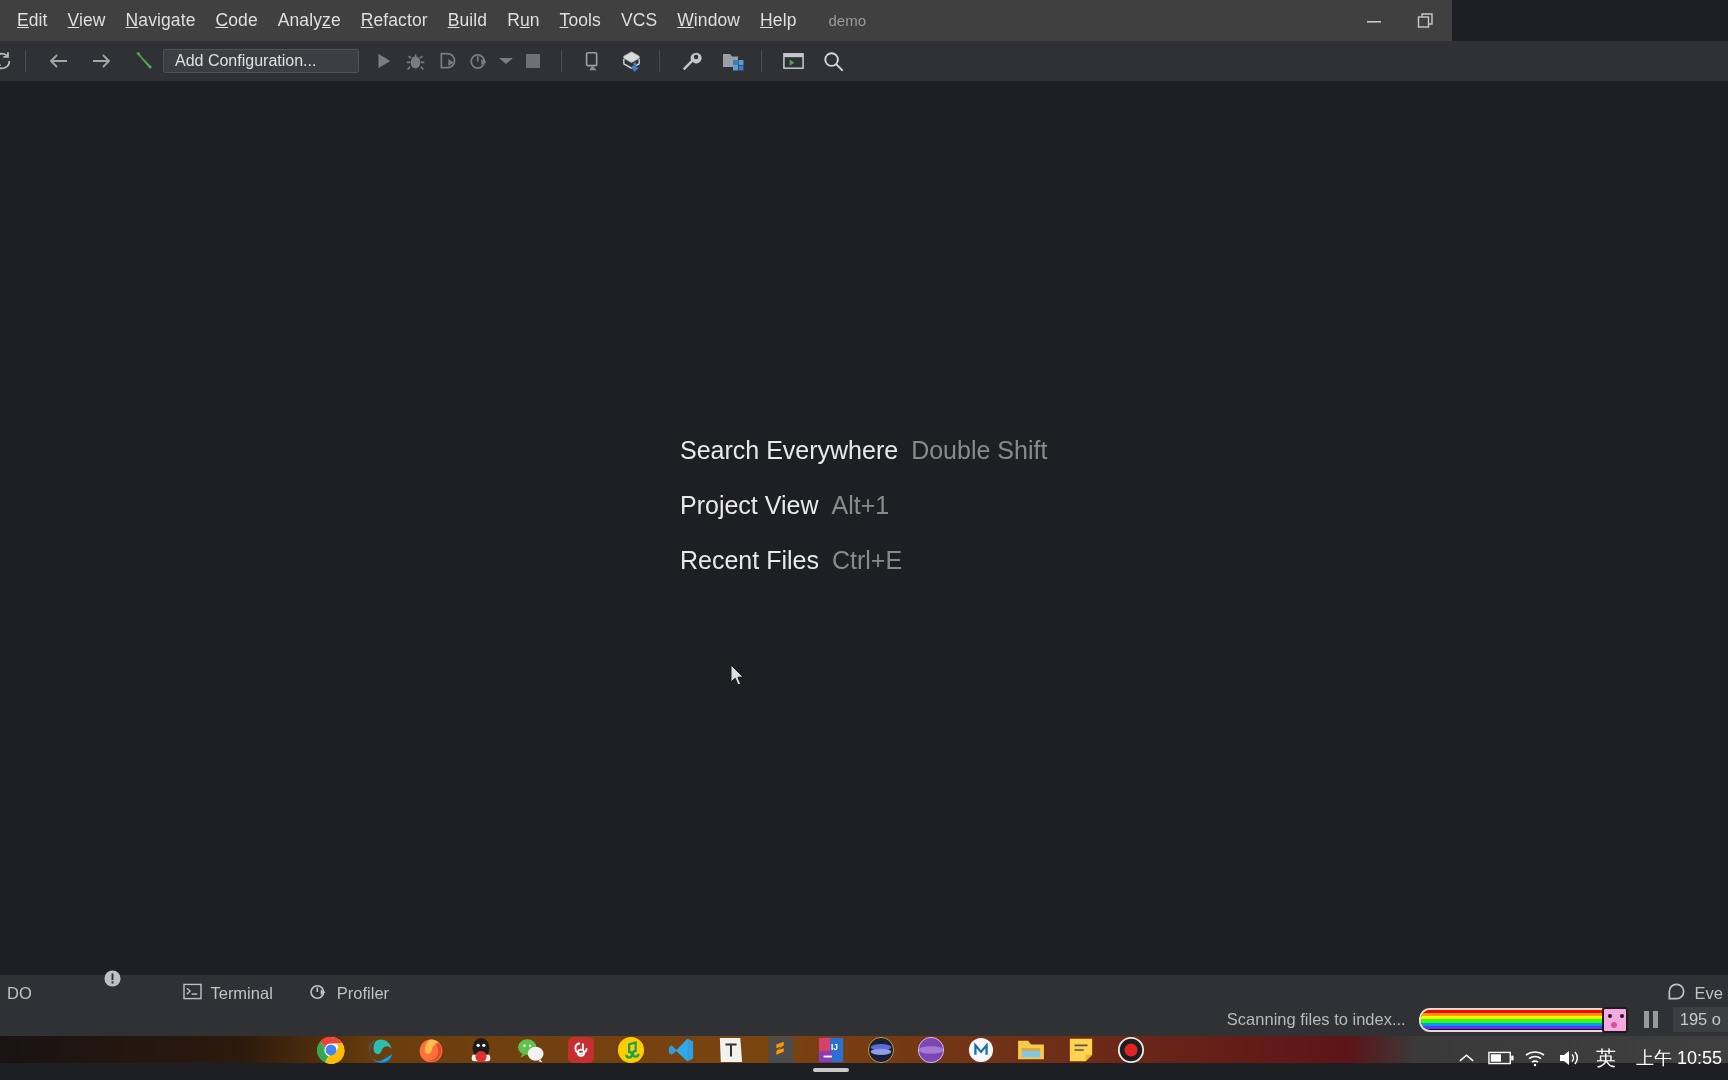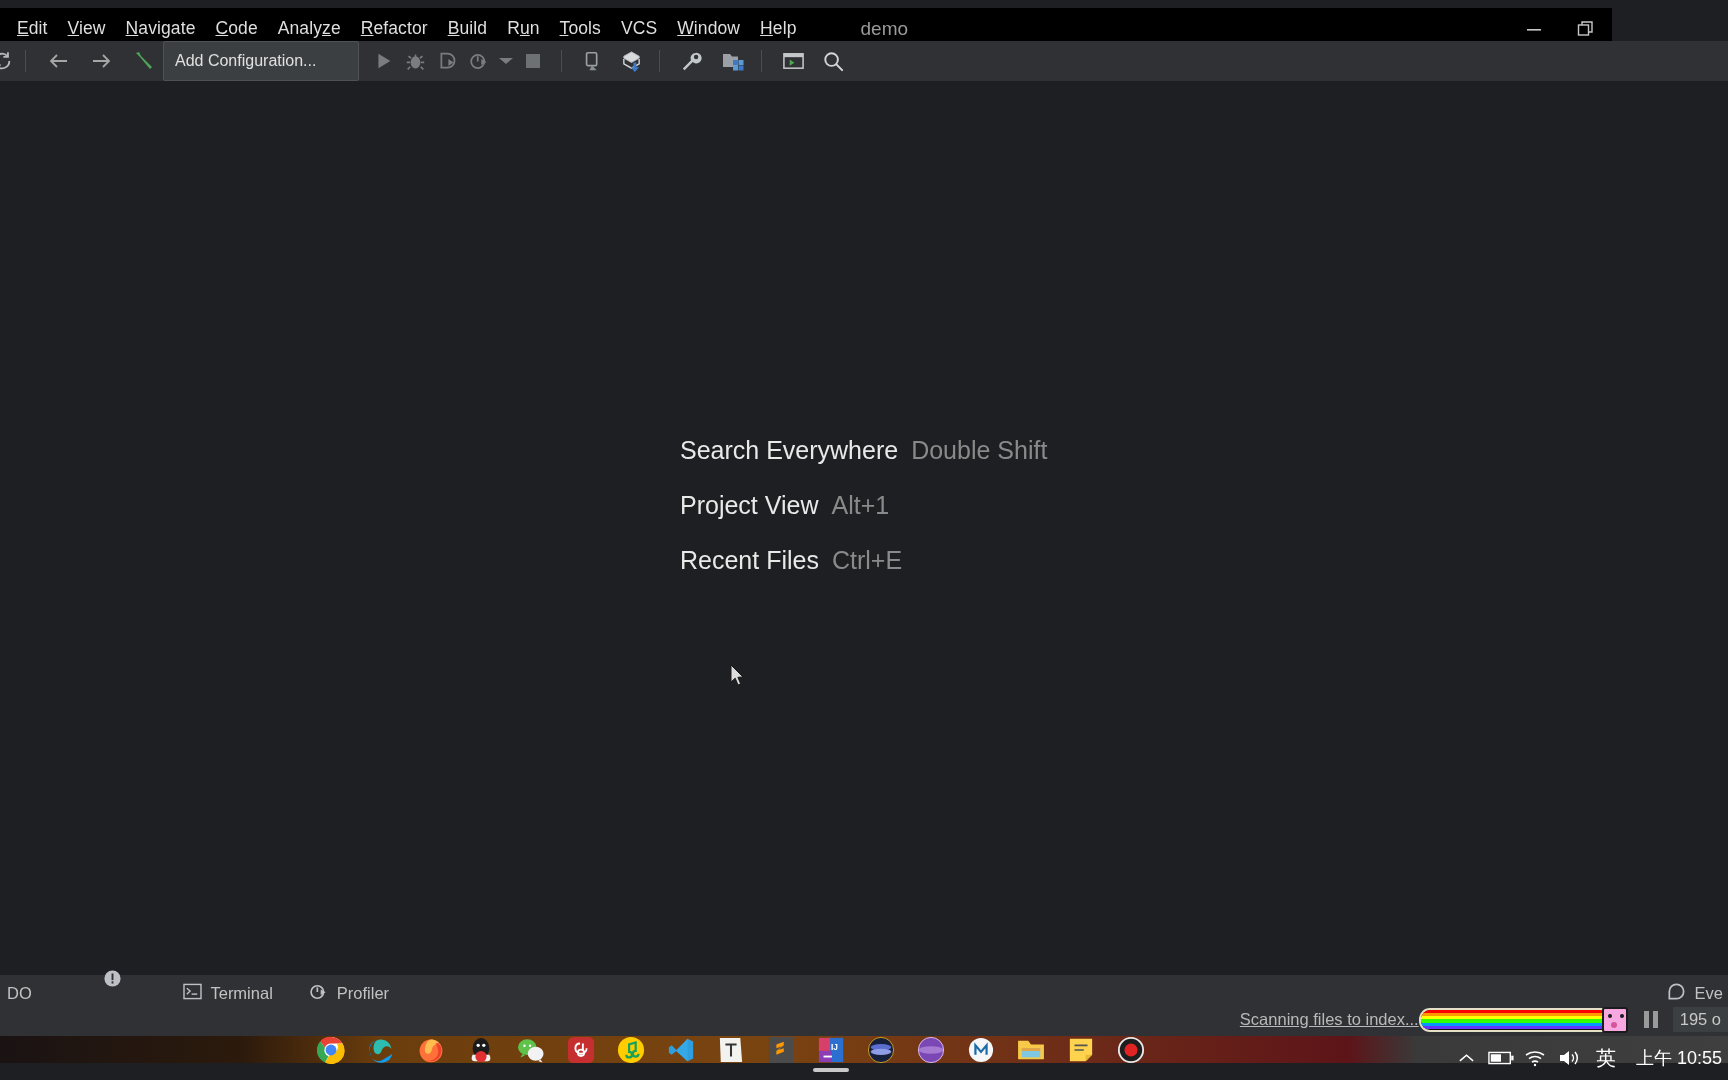--- a/index.html
+++ b/index.html
@@ -7,51 +7,51 @@
   html,body { width:1728px; height:1080px; overflow:hidden; }
   body {
     background:#2b2b2b;
     font-family:"Liberation Sans", sans-serif;
     -webkit-font-smoothing:antialiased;
   }
   .app { position:relative; width:1728px; height:1080px; background:#1e1f22; }
 
   
   .menubar {
-    position:absolute; left:0; top:8px; width:1612px; height:41px;
-    background:#000000; display:flex; align-items:center;
+    position:absolute; left:0; top:0; width:1452px; height:41px;
+    background:#404040; display:flex; align-items:center;
   }
   .menu-items { display:flex; align-items:center; padding-left:7px; }
   .menu-item {
     color:#dfdfdf; font-size:17.5px; padding:2px 10px; white-space:nowrap;
     cursor:default; letter-spacing:.1px;
   }
   .menu-item .mn { text-decoration:underline; }
   .project-title {
-    color:#9a9a9a; font-size:19px; margin-left:54px; white-space:nowrap;
+    color:#9a9a9a; font-size:15px; margin-left:22px; white-space:nowrap;
   }
   .winctl { position:absolute; right:0; top:0; height:41px; display:flex; align-items:center; }
   .winbtn {
     width:52px; height:41px; display:flex; align-items:center; justify-content:center;
     cursor:default;
   }
   .winbtn svg { display:block; }
 
   
   .toolbar {
     position:absolute; left:0; top:41px; width:1728px; height:40px;
     background:#2f3134; display:flex; align-items:center;
   }
   .tb-ico {
     width:32px; height:30px; display:flex; align-items:center; justify-content:center;
     cursor:default; border-radius:3px; flex:none;
   }
   .tb-sep { width:1px; height:22px; background:#4a4d51; margin:0 7px; flex:none; }
   .run-config {
-    height:40px; min-width:196px; border:1px solid #4e5155; background:#3c3f41;
+    height:24px; min-width:196px; border:1px solid #4e5155; background:#3c3f41;
     color:#e0e0e0; font-size:16px; display:flex; align-items:center;
     padding:0 11px; margin:0 8px 0 4px; border-radius:2px; cursor:default;
     white-space:nowrap;
   }
 
   
   .editor-area {
     position:absolute; left:0; top:81px; width:1728px; height:698px;
     background:#1e1f22;
   }
@@ -76,21 +76,21 @@
     display:flex; align-items:center; gap:8px; color:#c2c2c2; font-size:16.5px;
     padding:3px 9px; border-radius:3px; cursor:default; white-space:nowrap;
   }
   .sb-right { position:absolute; right:0; top:0; height:37px; display:flex; align-items:center; }
 
   
   .progress-row {
     position:absolute; left:0; top:1003px; width:1728px; height:33px;
     background:#2f3134; display:flex; align-items:center; justify-content:flex-end;
   }
-  .scan-text { color:#b9b9b9; font-size:16.5px; white-space:nowrap;text-decoration:underline; }
+  .scan-text { color:#b9b9b9; font-size:16.5px; margin-right:13px; white-space:nowrap; }
   .nyan-wrap { position:relative; display:flex; align-items:center; }
   .nyan-bar {
     width:205px; height:24px; border:2px solid #e6dfc8; border-radius:11px;
     overflow:hidden; display:flex; flex-direction:column; background:#111;
   }
   .nyan-bar span { display:block; flex:1; }
   .nyan-cat {
     position:absolute; right:-4px; top:-1px; width:26px; height:26px;
     background:#f7a8e0; border:2px solid #1b1b1b; border-radius:3px;
   }

